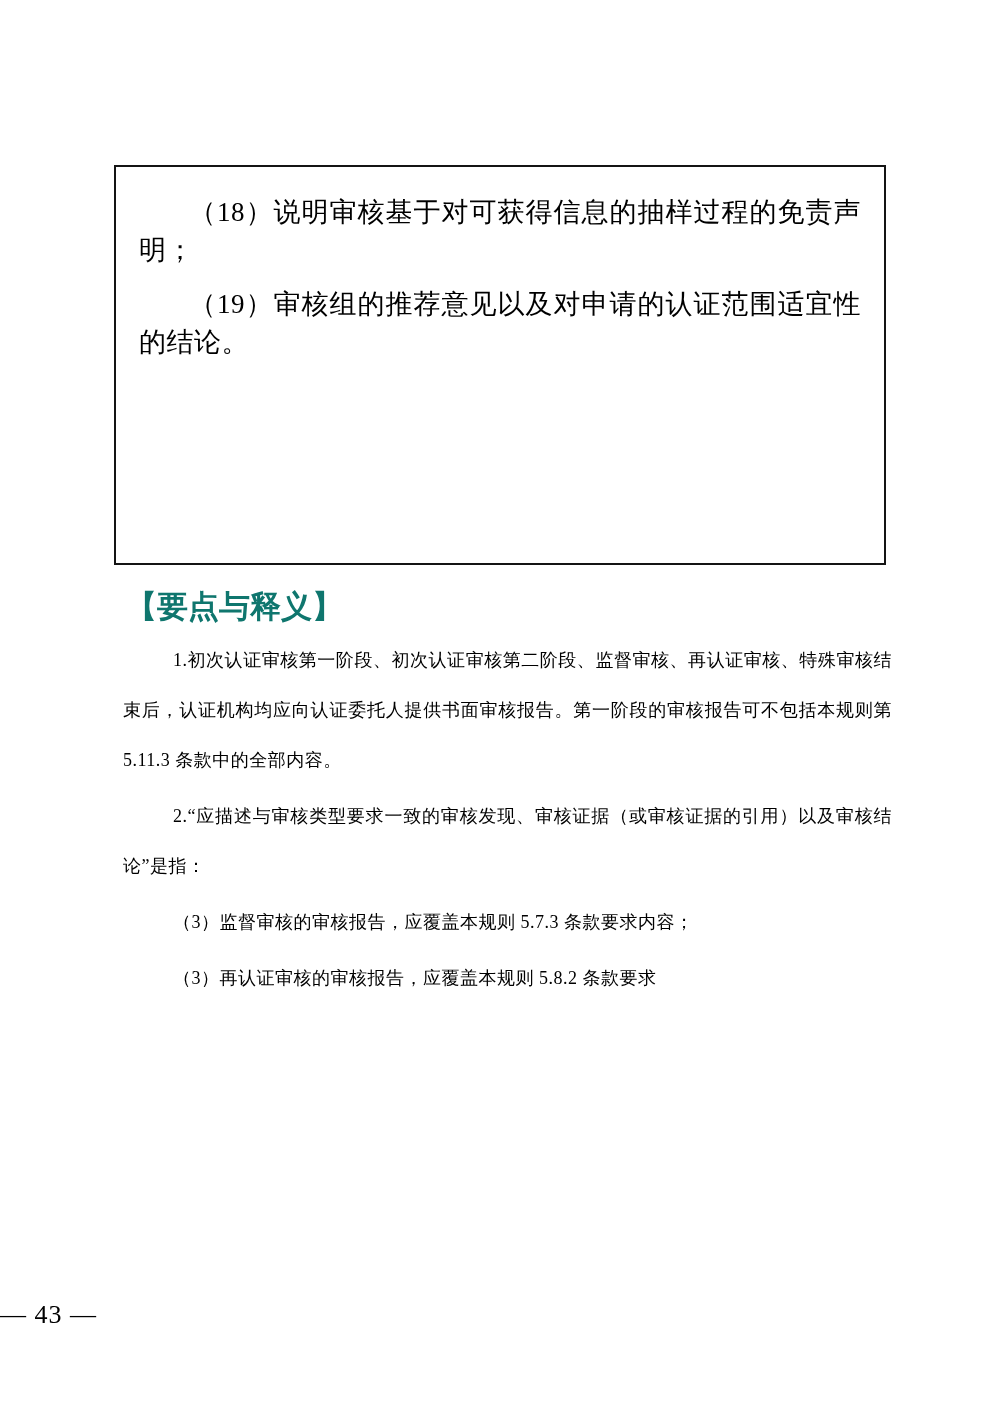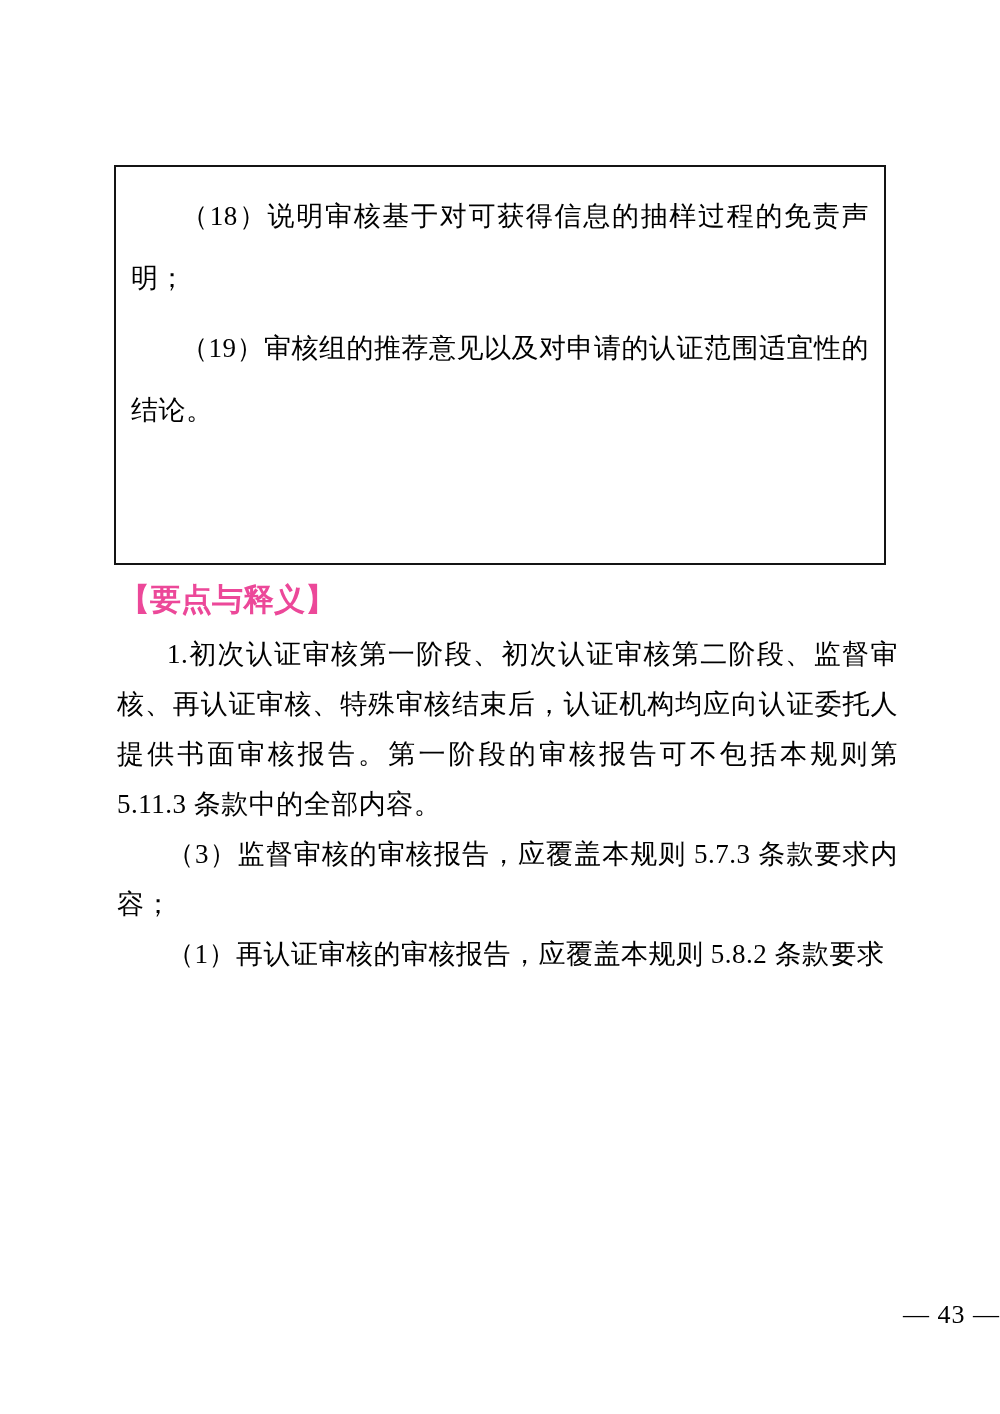--- a/index.html
+++ b/index.html
@@ -20,79 +20,80 @@
     position: absolute;
     left: 114px;
     top: 165px;
     width: 772px;
     min-height: 400px;
     border: 2px solid #141414;
     padding: 10px 7px;
     box-sizing: border-box;
   }
   .clause-box p {
-    margin: 8px;
+    margin: 16px;
     font-size: 27px;
-    line-height: 62px;
+    line-height: 38px;
     text-indent: 50px;
     text-align: justify;
     letter-spacing: 0.5px;
   }
   
   .interp-heading {
     position: absolute;
     left: 118px;
     top: 580px;
-    margin: 1px;
+    margin: 8px;
     font-family: "Liberation Sans", "DejaVu Sans", sans-serif;
     font-weight: 700;
     font-size: 31px;
     line-height: 38px;
-    color: #ec4899;
+    color: #0f766e;
   }
   
   .interp-body {
     position: absolute;
     left: 117px;
     top: 629px;
     width: 781px;
   }
   .interp-body p {
-    margin: 0;
-    font-size: 27px;
+    margin: 6px;
+    font-size: 18px;
     line-height: 50px;
     text-indent: 50px;
     text-align: justify;
     letter-spacing: 0.5px;
   }
   
   .page-number {
     position: absolute;
     left: 0;
     top: 1299px;
     width: 100%;
-    text-align: right;
+    text-align: left;
     font-size: 26px;
     line-height: 32px;
     letter-spacing: 1px;
   }
 </style>
 </head>
 <body>
 
 <div class="page">
 
   <div class="clause-box">
     <p>（18）说明审核基于对可获得信息的抽样过程的免责声明；</p>
     <p>（19）审核组的推荐意见以及对申请的认证范围适宜性的结论。</p>
   </div>
 
   <h2 class="interp-heading">【要点与释义】</h2>
 
   <div class="interp-body">
     <p>1.初次认证审核第一阶段、初次认证审核第二阶段、监督审核、再认证审核、特殊审核结束后，认证机构均应向认证委托人提供书面审核报告。第一阶段的审核报告可不包括本规则第 5.11.3 条款中的全部内容。</p>
+    <p>2.“应描述与审核类型要求一致的审核发现、审核证据（或审核证据的引用）以及审核结论”是指：</p>
     <p>（3）监督审核的审核报告，应覆盖本规则 5.7.3 条款要求内容；</p>
-    <p>（1）再认证审核的审核报告，应覆盖本规则 5.8.2 条款要求</p>
+    <p>（3）再认证审核的审核报告，应覆盖本规则 5.8.2 条款要求</p>
   </div>
 
   <div class="page-number">— 43 —</div>
 
 </div>
 
 </body></html>

